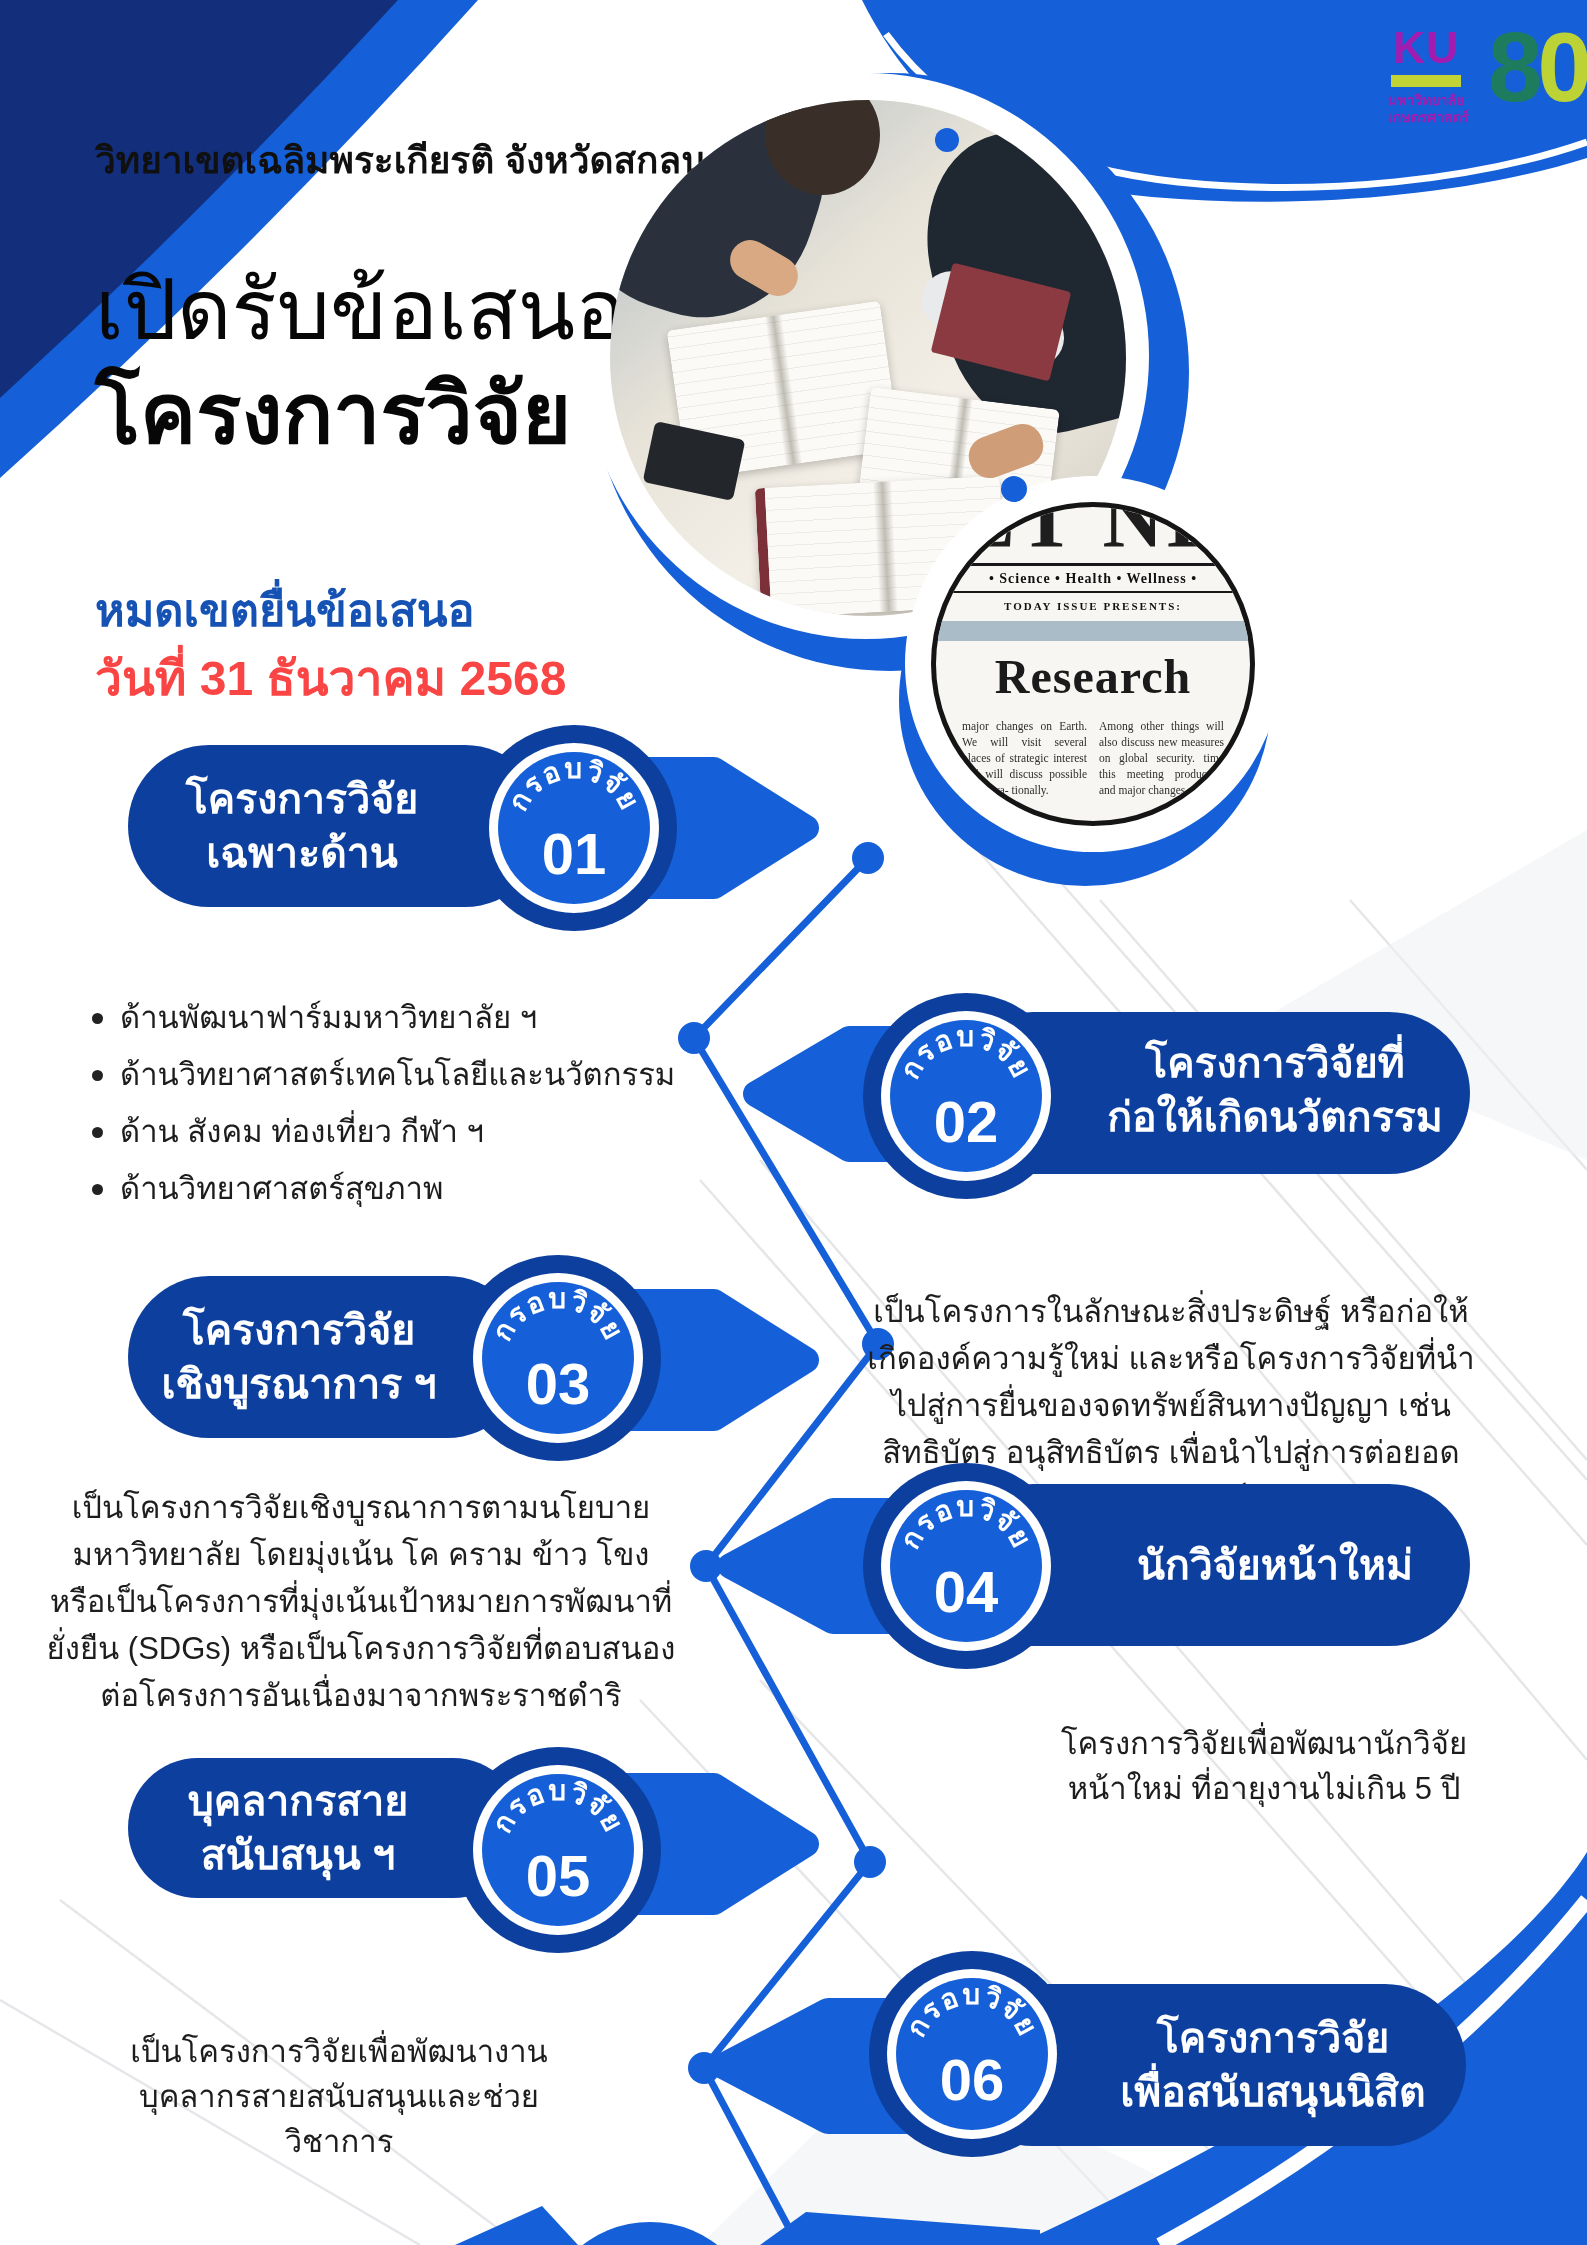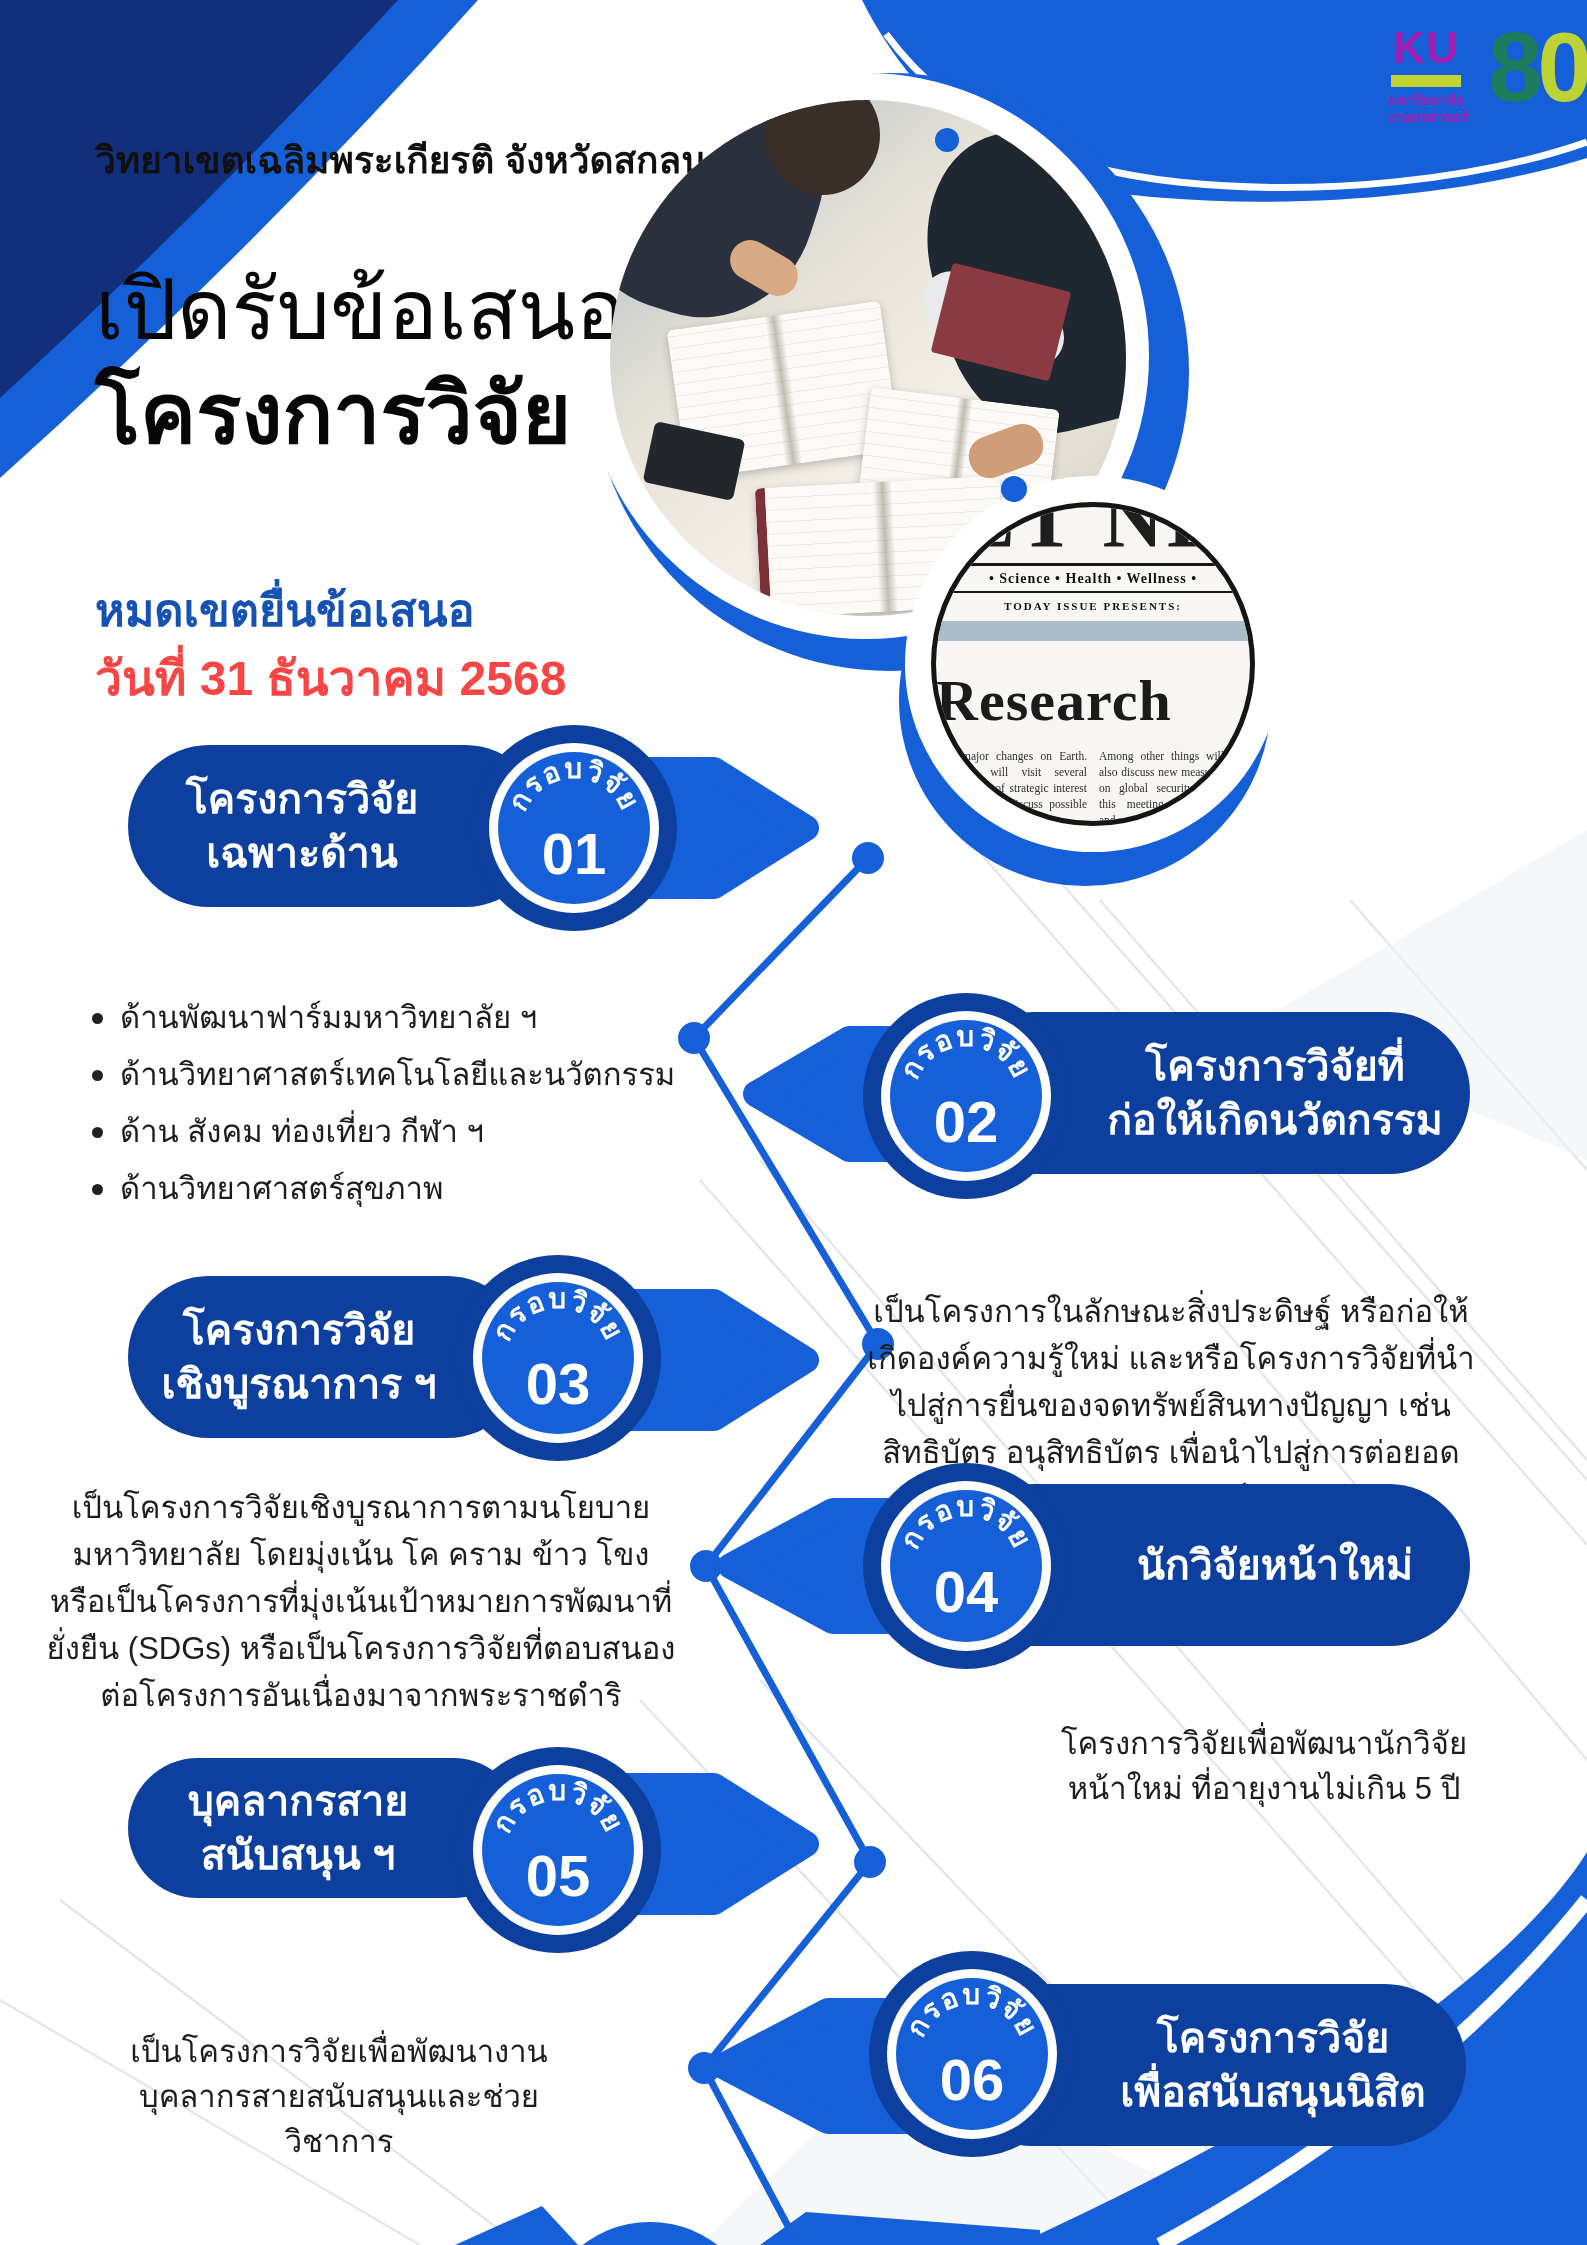--- a/index.html
+++ b/index.html
@@ -41,22 +41,22 @@
             overflow:hidden;box-sizing:border-box;}
   .np-mast{margin-top:-30px;text-align:center;font-family:"Liberation Serif","DejaVu Serif",serif;
            font-weight:900;font-size:84px;letter-spacing:4px;color:#1e1e1e;line-height:1;white-space:nowrap;}
   .np-rule{height:3px;background:#181818;margin:2px 12px 0;}
   .np-cat{text-align:center;font-family:"Liberation Serif","DejaVu Serif",serif;font-weight:700;font-size:14px;
           letter-spacing:1px;color:#111;padding:5px 0 4px;white-space:nowrap;overflow:hidden;}
   .np-rule2{height:2px;background:#181818;margin:0 8px;}
   .np-presents{text-align:center;font-family:"Liberation Serif","DejaVu Serif",serif;font-weight:700;
                font-size:11px;letter-spacing:2px;color:#111;margin-top:7px;}
   .np-bar{height:20px;background:#a9bcc8;margin-top:9px;}
-  .np-head{font-family:"Liberation Serif","DejaVu Serif",serif;font-weight:700;
-           font-size:58px;color:#1b1b1b;margin-top:26px;letter-spacing:1px;}
+  .np-head{text-align:center;font-family:"Liberation Serif","DejaVu Serif",serif;font-weight:700;
+           font-size:48px;color:#1b1b1b;margin-top:8px;letter-spacing:1px;}
   .np-cols{display:flex;gap:12px;padding:0 26px;margin-top:14px;}
   .np-col{flex:1;font-family:"Liberation Serif","DejaVu Serif",serif;font-size:11.5px;line-height:1.4;
           text-align:justify;color:#2e2e2e;}
 
   
   .ku{position:absolute;left:1388px;top:26px;width:76px;color:#a21caf;text-align:center;}
   .ku-mark{font-size:44px;font-weight:800;line-height:1;letter-spacing:1px;}
   .ku-bar{height:12px;background:#c2d435;margin:5px 3px 5px;}
   .ku-s1{font-size:14px;font-weight:700;line-height:1.2;}
   .ku-s2{font-size:14px;font-weight:700;line-height:1.2;}
@@ -73,21 +73,21 @@
   .banner polygon{fill:#1560d8;stroke:#1560d8;stroke-width:26;stroke-linejoin:round;}
   .pill{position:absolute;background:#0d3f9e;border-radius:100px;color:#fff;display:flex;flex-direction:column;
         justify-content:center;text-align:center;font-weight:700;box-sizing:border-box;}
   .pill .t{font-size:41px;line-height:1.32;}
   .ring{position:absolute;width:212px;height:212px;}
 
   .pill1{left:128px;top:745px;width:418px;height:162px;padding-right:70px;}
   .banner1{left:542px;top:754px;width:280px;height:148px;}
   .ring1{left:468px;top:722px;}
 
-  .pill2{left:952px;top:1012px;width:518px;height:162px;padding-left:128px;}
+  .pill2{left:952px;top:1012px;width:518px;height:162px;padding-left:128px;font-family:Liberation Mono, monospace;}
   .banner2{left:740px;top:1024px;width:278px;height:140px;}
   .ring2{left:860px;top:990px;}
 
   .pill3{left:128px;top:1276px;width:400px;height:162px;padding-right:58px;}
   .banner3{left:542px;top:1286px;width:280px;height:148px;}
   .ring3{left:452px;top:1252px;}
 
   .pill4{left:952px;top:1484px;width:518px;height:162px;padding-left:128px;}
   .banner4{left:714px;top:1496px;width:304px;height:140px;}
   .ring4{left:860px;top:1460px;}

